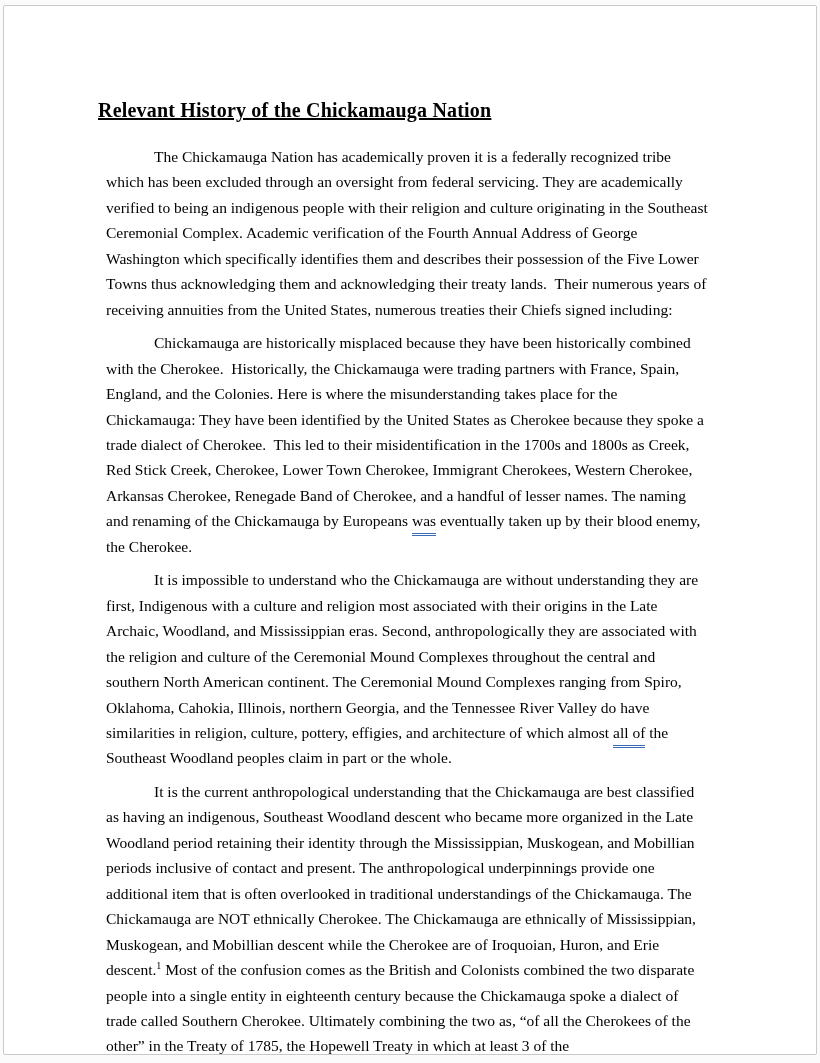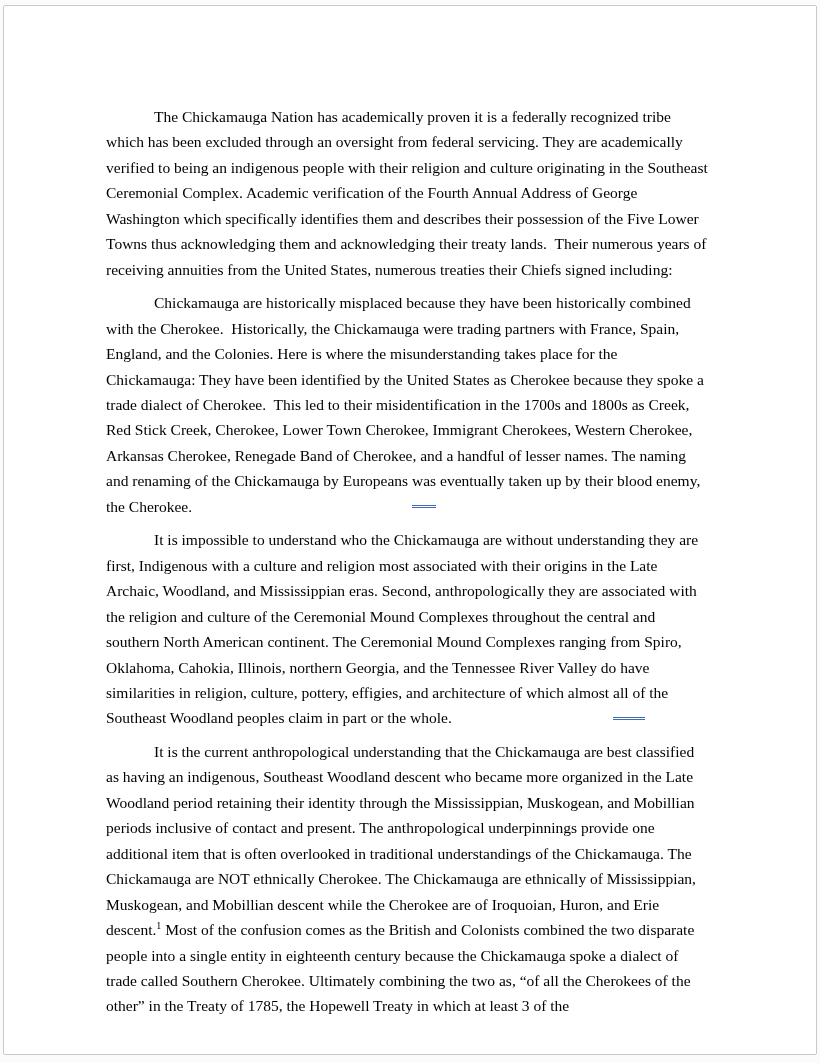--- a/index.html
+++ b/index.html
@@ -39,40 +39,43 @@
     color: #000000;
   }
   .para {
     margin: 8px;
     text-indent: 48px;
     white-space: pre-wrap;
     text-align: left;
   }
   .grammar {
     border-bottom: 3px double #3a6cb5;
-    padding-bottom: 16px;
+    padding-bottom: 4px;
   }
   .footnote-ref {
     font-size: 10px;
     line-height: 0;
   }
   .page-number {
     position: absolute;
     left: 0; right: 0;
     bottom: 58px;
     text-align: center;
     font-size: 14.5px;
     color: #7f7f7f;
   }
 </style>
 </head>
 <body>
 
 <div class="page">
   <div class="content">
+    <div class="title-row">
+      <h1 class="doc-title">Relevant History of the Chickamauga Nation</h1>
+    </div>
     <div class="body-text">
         <p class="para"><span>The Chickamauga Nation has academically proven it is a federally recognized tribe which has been excluded through an oversight from federal servicing. They are academically verified to being an indigenous people with their religion and culture originating in the Southeast Ceremonial Complex. Academic verification of the Fourth Annual Address of George Washington which specifically identifies them and describes their possession of the Five Lower Towns thus acknowledging them and acknowledging their treaty lands.  Their numerous years of receiving annuities from the United States, numerous treaties their Chiefs signed including:</span></p>
         <p class="para"><span>Chickamauga are historically misplaced because they have been historically combined with the Cherokee.  Historically, the Chickamauga were trading partners with France, Spain, England, and the Colonies. Here is where the misunderstanding takes place for the Chickamauga: They have been identified by the United States as Cherokee because they spoke a trade dialect of Cherokee.  This led to their misidentification in the 1700s and 1800s as Creek, Red Stick Creek, Cherokee, Lower Town Cherokee, Immigrant Cherokees, Western Cherokee, Arkansas Cherokee, Renegade Band of Cherokee, and a handful of lesser names. The naming and renaming of the Chickamauga by Europeans </span><span class="grammar">was</span><span> eventually taken up by their blood enemy, the Cherokee.</span></p>
         <p class="para"><span>It is impossible to understand who the Chickamauga are without understanding they are first, Indigenous with a culture and religion most associated with their origins in the Late Archaic, Woodland, and Mississippian eras. Second, anthropologically they are associated with the religion and culture of the Ceremonial Mound Complexes throughout the central and southern North American continent. The Ceremonial Mound Complexes ranging from Spiro, Oklahoma, Cahokia, Illinois, northern Georgia, and the Tennessee River Valley do have similarities in religion, culture, pottery, effigies, and architecture of which almost </span><span class="grammar">all of</span><span> the Southeast Woodland peoples claim in part or the whole.</span></p>
         <p class="para"><span>It is the current anthropological understanding that the Chickamauga are best classified as having an indigenous, Southeast Woodland descent who became more organized in the Late Woodland period retaining their identity through the Mississippian, Muskogean, and Mobillian periods inclusive of contact and present. The anthropological underpinnings provide one additional item that is often overlooked in traditional understandings of the Chickamauga. The Chickamauga are NOT ethnically Cherokee. The Chickamauga are ethnically of Mississippian, Muskogean, and Mobillian descent while the Cherokee are of Iroquoian, Huron, and Erie descent.</span><sup class="footnote-ref">1</sup><span> Most of the confusion comes as the British and Colonists combined the two disparate people into a single entity in eighteenth century because the Chickamauga spoke a dialect of trade called Southern Cherokee. Ultimately combining the two as, “of all the Cherokees of the other” in the Treaty of 1785, the Hopewell Treaty in which at least 3 of the</span></p>
       </div>
   </div>
 </div>
 
 </body></html>

